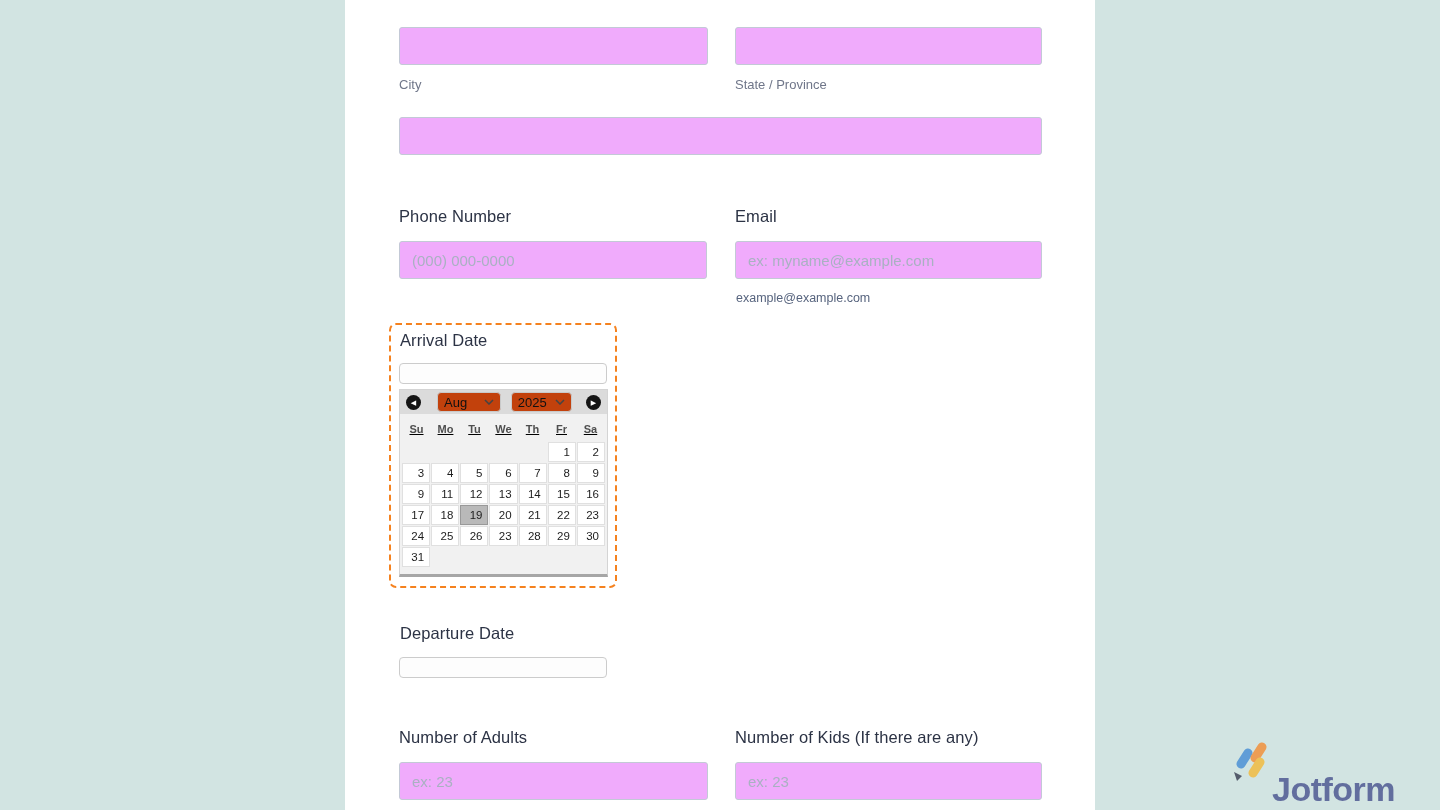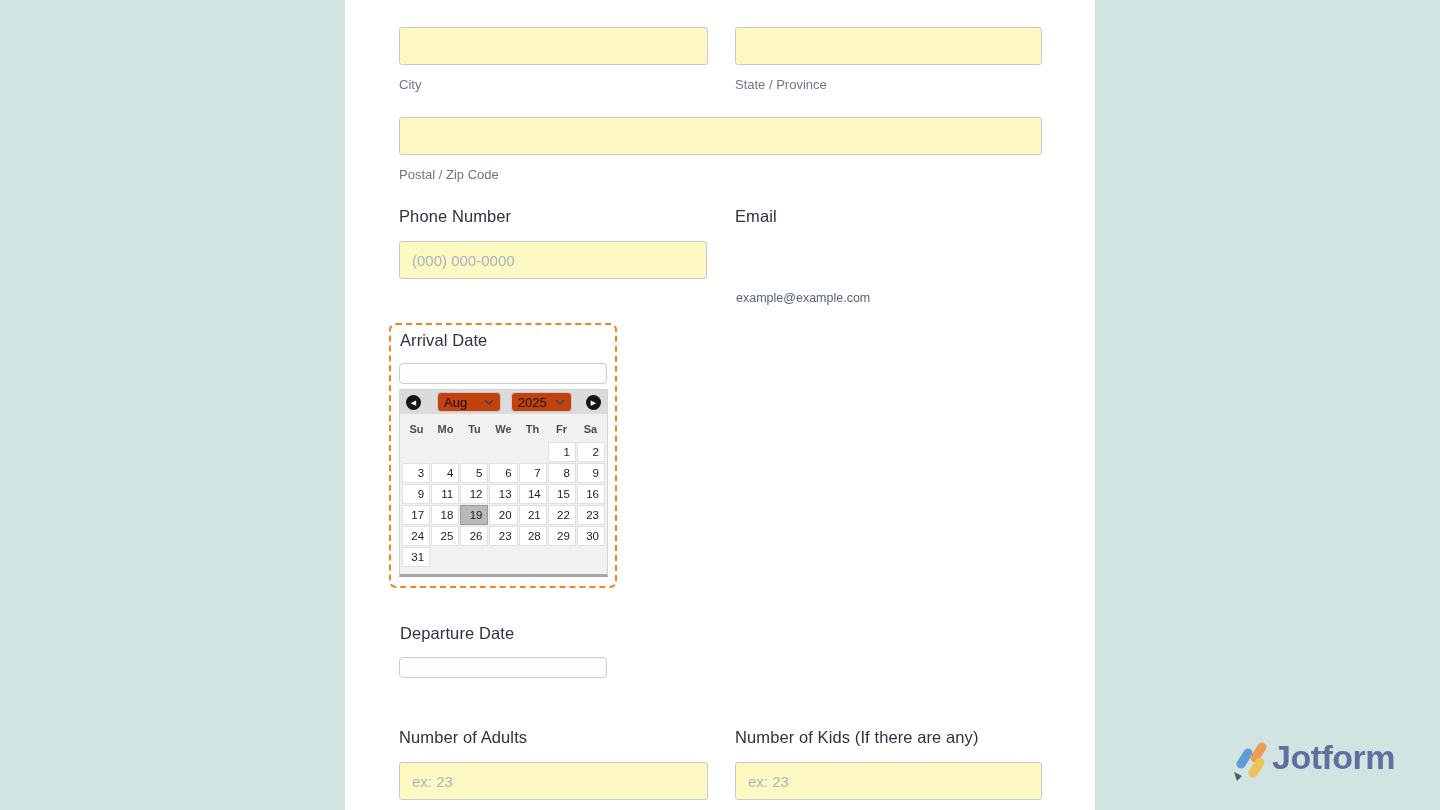--- a/index.html
+++ b/index.html
@@ -15,21 +15,21 @@
   }
   .abs { position:absolute; }
 
   .qlabel {
     font-size:16.5px; font-weight:500; color:#2c3345; letter-spacing:0.1px;
   }
   .sublabel { font-size:13px; color:#6f7689; }
   .hint { font-size:12.5px; color:#57647e; }
 
   .input-lg {
-    height:38px; width:100%; background:#fef9c3;
+    height:38px; width:100%; background:#f0abfc;
     border:1px solid #c3c9d6; border-radius:3px;
     padding:0 12px; font-size:15px; color:#2c3345;
     font-family:"Liberation Sans", sans-serif;
     outline:none;
   }
   .input-lg::placeholder { color:#a9b1c2; opacity:1; }
 
   .input-sm {
     width:208px; height:21px; background:#fdfdfd;
     border:1px solid #cccccc; border-radius:4px;
@@ -63,41 +63,42 @@
   .sel {
     height:20px; background:#c2410c; border:1px solid #c9c9c9; border-radius:4px;
     display:flex; align-items:center; justify-content:space-between;
     padding:0 6px; font-size:13px; color:#111; cursor:pointer;
   }
   .sel-month { width:70px; margin-left:16px; }
   .sel-year  { width:67px; margin-left:10px; margin-right:14px; }
   .day-row {
     display:grid; grid-template-columns:repeat(7, 1fr);
     padding:9px 2px 6px 2px;
+    text-decoration:underline;
   }
   .dh { text-align:center; font-size:11px; font-weight:bold; color:#4e4e4e; }
   .cal-grid {
     display:grid; grid-template-columns:repeat(7, 1fr);
     gap:1px; padding:1px 2px 7px 2px;
   }
   .dc {
     height:20px; line-height:19px; font-size:11.5px;
     text-align:right; padding-right:5px; color:#1c1c1c;
   }
   .dc.date { background:#ffffff; border:1px solid #e0e0e0; cursor:pointer; }
   .dc.selected { background:var(--selected-day, #b9b9b9); border-color:#999999; }
   .dc.empty { background:transparent; }
 
   
   .logo {
     position:absolute; left:1231px; top:740px;
     display:flex; align-items:flex-start; opacity:0.95;
   }
   .logo-icon { width:38px; height:42px; flex:none; margin-top:2px; }
-  .logo-textcol { margin-left:3px; }
+  .logo-textcol { margin-left:3px;margin-top:32px; }
   .logo-word {
     font-size:34px; font-weight:bold; color:#5d689b;
     letter-spacing:-0.5px; line-height:1;
   }
   .logo-tag {
     font-size:14.5px; color:#6e79a3; margin-top:1px; letter-spacing:0.1px;
   }
 </style>
 </head>
 <body>
@@ -110,27 +111,27 @@
     <div class="sublabel" style="margin-top:12px;">State / Province</div>
   </div>
 
   <div class="abs" style="left:399px; top:27px; width:309px;">
     <input class="input-lg" type="text" value="" style="">
     <div class="sublabel" style="margin-top:12px;">City</div>
   </div>
 
   <div class="abs" style="left:399px; top:117px; width:643px;">
     <input class="input-lg" type="text" value="" style="">
-    <div class="sublabel" style="margin-top:12px;">Postal / Zip Code</div>
   </div>
 
   <div class="abs qlabel" style="left:399px; top:207px;">Phone Number</div>
   <input class="abs input-lg" style="left: 399px; top: 241px; width: 308px;" type="text" placeholder="(000) 000-0000">
 
   <div class="abs qlabel" style="left:735px; top:207px;">Email</div>
+  <input class="abs input-lg" style="left: 735px; top: 241px; width: 307px;" type="email" placeholder="ex: myname@example.com">
   <div class="abs hint" style="left:736px; top:291px;">example@example.com</div>
 
   <div class="hl-box"></div>
   <div class="abs qlabel" style="left:400px; top:331px;">Arrival Date</div>
   <input class="abs input-sm" style="left: 399px; top: 363px;" type="text" value="">
 
   <div class="cal">
     <div class="cal-header">
       <div class="nav-btn">
         <span>◀</span>

